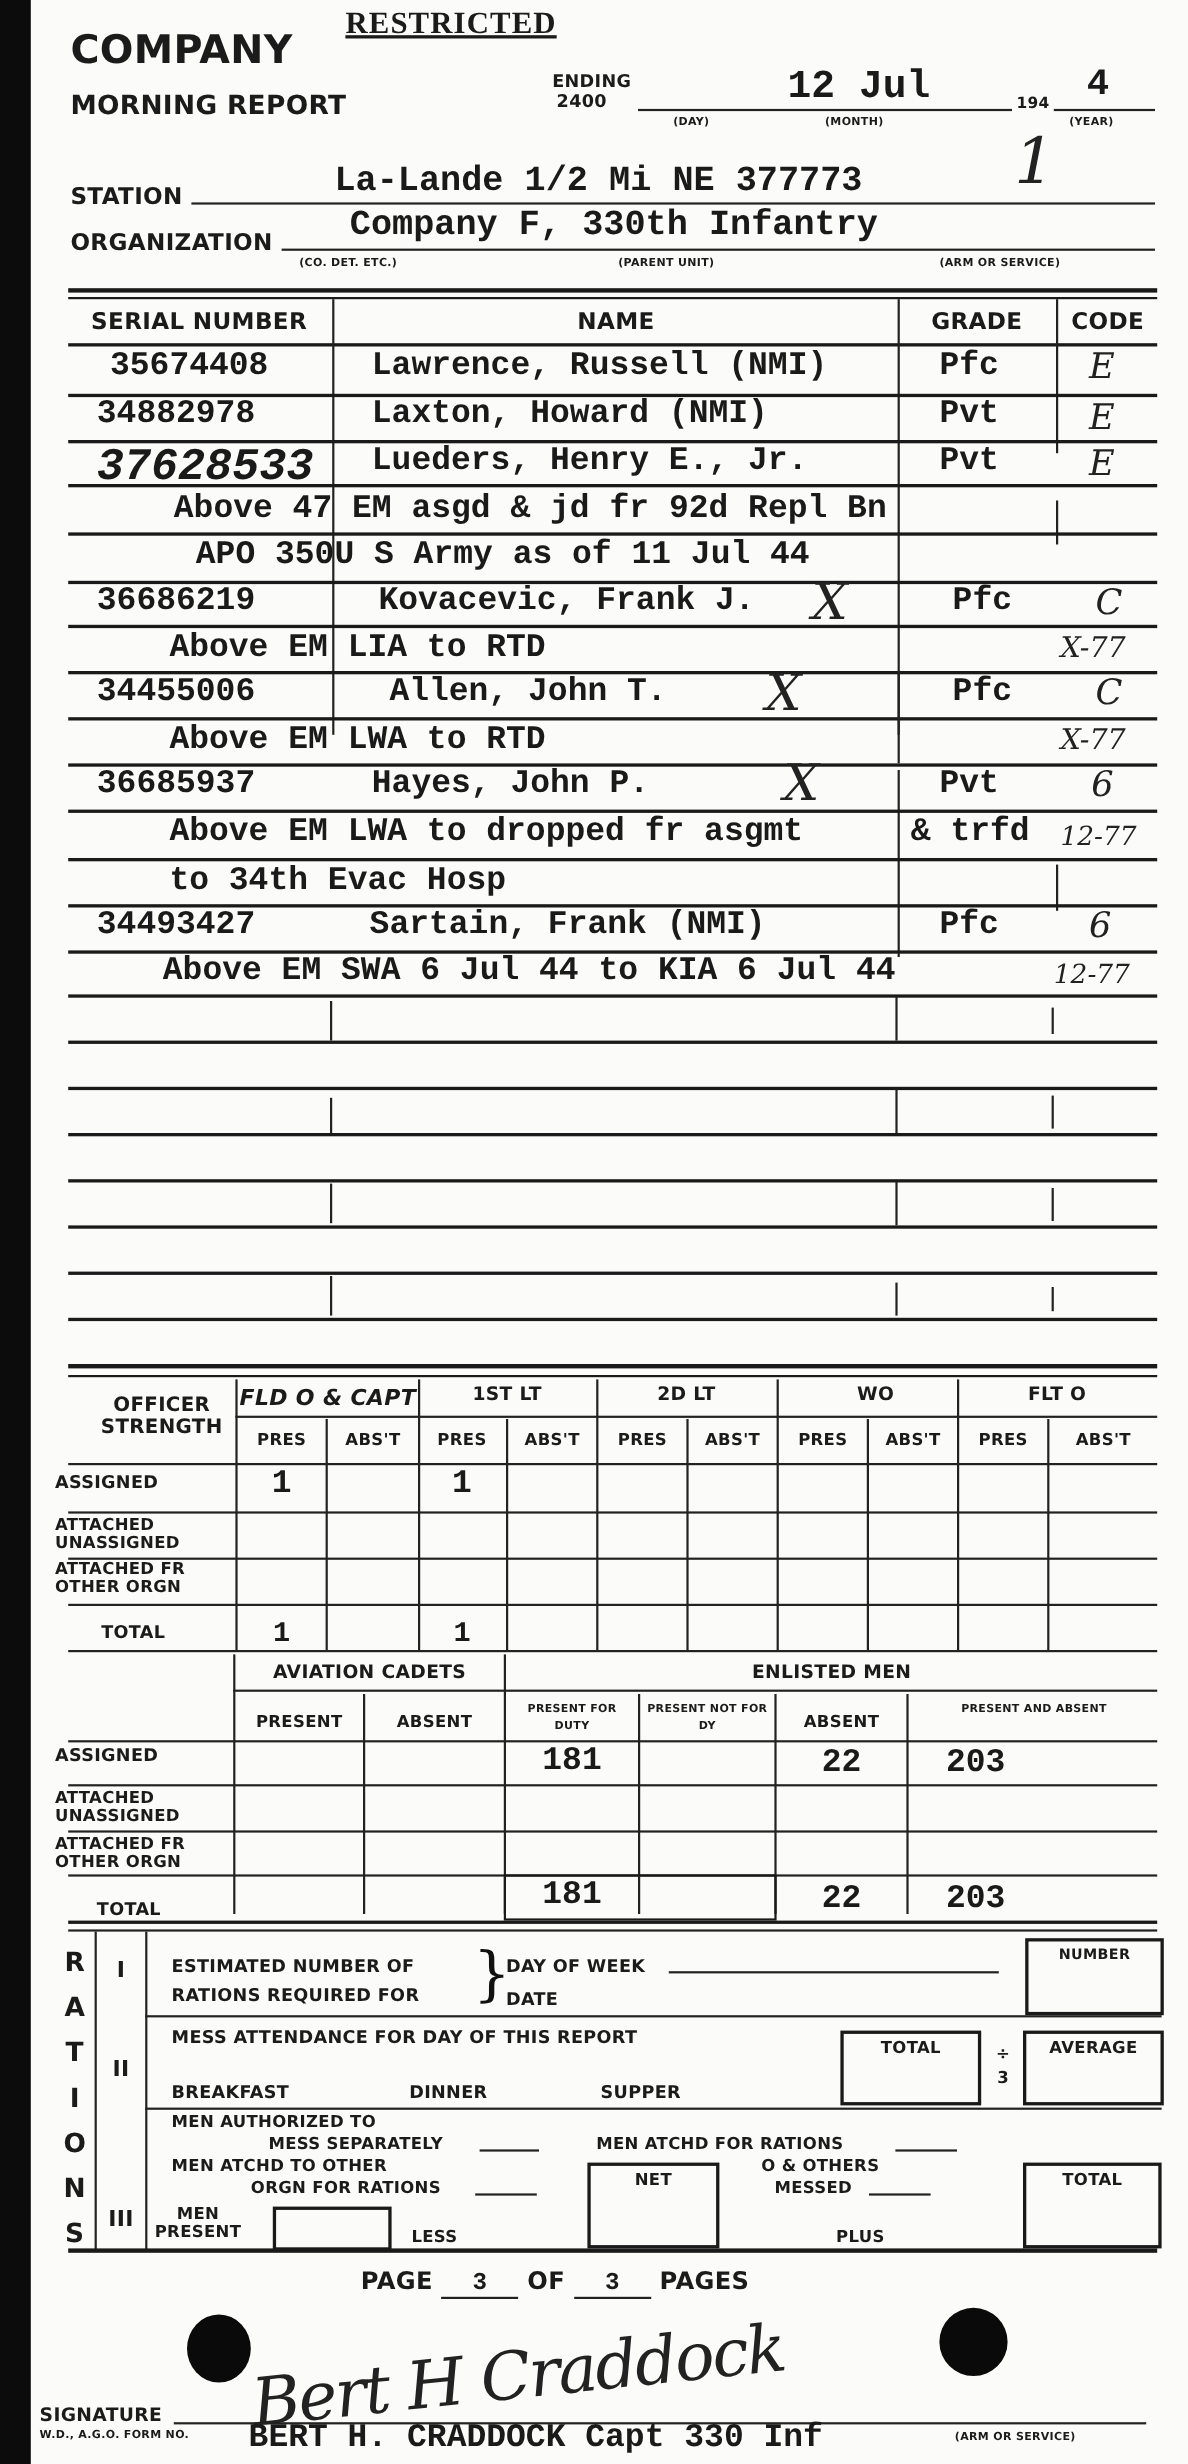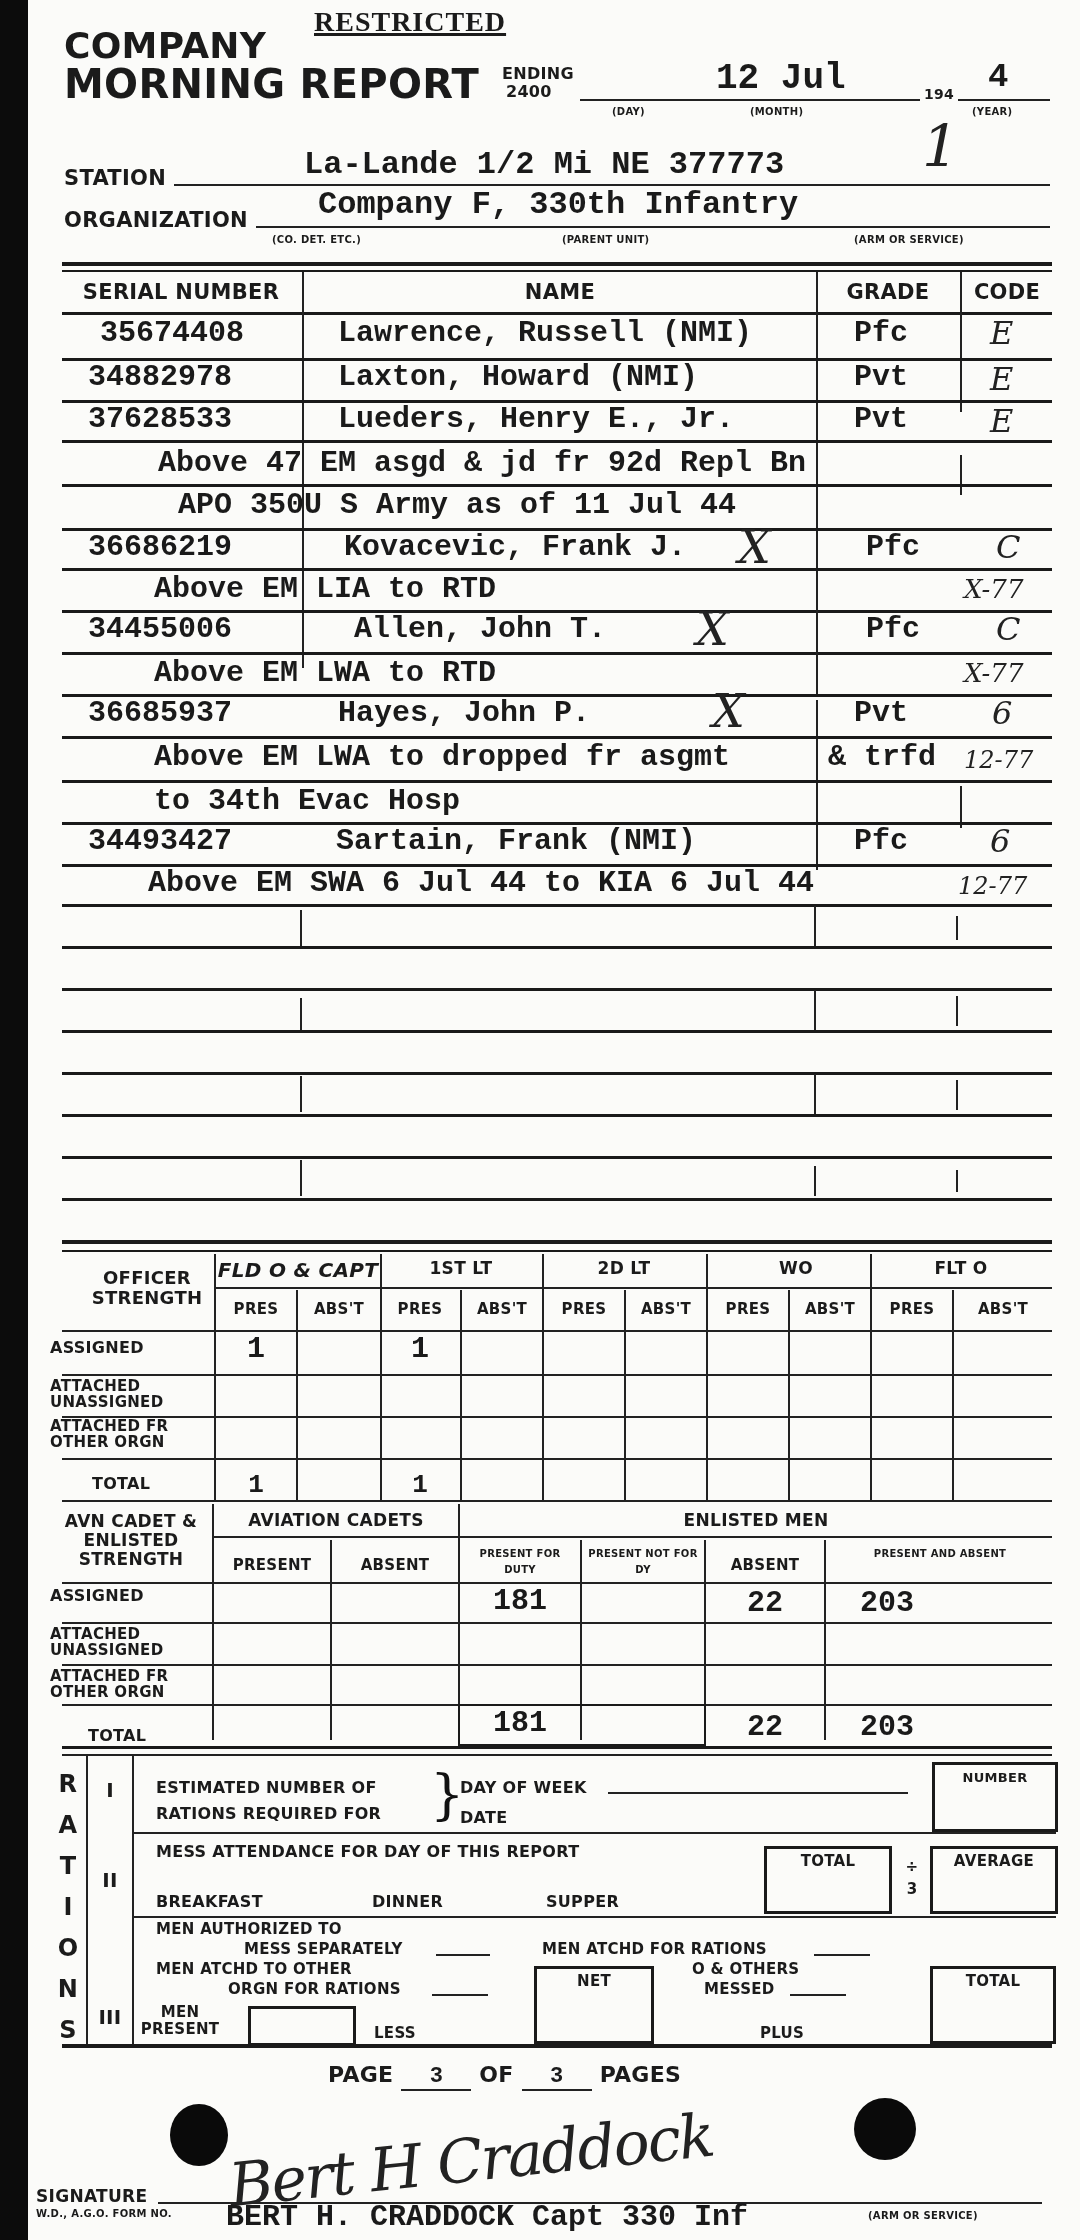--- a/index.html
+++ b/index.html
@@ -16,21 +16,21 @@
   .center { text-align:center; }
   .dot { position:absolute; border-radius:50%; background:#0a0a0a; }
 </style>
 </head>
 <body>
 
 <div class="page">
 
   <div class="abs lbl" style="left:286px;top:6px;font-size:28px;font-family:'Liberation Serif',serif;letter-spacing:1px;text-decoration:underline;text-decoration-thickness:3px;">RESTRICTED</div>
   <div class="abs lbl" style="left:36px;top:28px;font-size:36px;line-height:36px;">COMPANY</div>
-  <div class="abs lbl" style="left:36px;top:66px;font-size:40px;line-height:36px;text-align:right;">MORNING REPORT</div>
+  <div class="abs lbl" style="left:36px;top:78px;font-size:24px;line-height:36px;text-align:right;">MORNING REPORT</div>
   <div class="abs lbl" style="left:474px;top:66px;font-size:16px;line-height:16px;">ENDING</div>
   <div class="abs lbl" style="left:478px;top:84px;font-size:16px;line-height:16px;">2400</div>
   <div class="hthin" style="left:552px;top:99px;width:340px;"></div>
   <div class="abs tw" style="left:688px;top:58px;font-size:36px;">12 Jul</div>
   <div class="abs lbl" style="left:896px;top:86px;font-size:14px;">194</div>
   <div class="hthin" style="left:930px;top:99px;width:92px;"></div>
   <div class="abs tw" style="left:960px;top:58px;font-size:34px;">4</div>
   <div class="abs lbl" style="left:584px;top:106px;font-size:10px;">(DAY)</div>
   <div class="abs lbl" style="left:722px;top:106px;font-size:10px;">(MONTH)</div>
   <div class="abs lbl" style="left:944px;top:106px;font-size:10px;">(YEAR)</div>
@@ -66,21 +66,21 @@
   <div class="abs tw" style="left:826px;top:316px;font-size:30px;">Pfc</div>
   <div class="abs hw" style="left:962px;top:314px;font-size:32px;">E</div>
   <div class="hline" style="left:34px;top:358px;width:990px;"></div>
 
   <div class="abs tw" style="left:60px;top:360px;font-size:30px;">34882978</div>
   <div class="abs tw" style="left:310px;top:360px;font-size:30px;">Laxton, Howard (NMI)</div>
   <div class="abs tw" style="left:826px;top:360px;font-size:30px;">Pvt</div>
   <div class="abs hw" style="left:962px;top:360px;font-size:32px;">E</div>
   <div class="hline" style="left:34px;top:400px;width:990px;"></div>
 
-  <div class="abs tw" style="left:60px;top:402px;font-size:30px;">37628533</div>
+  <div class="abs tw" style="left:60px;top:402px;font-size:41px;font-style:italic;">37628533</div>
   <div class="abs tw" style="left:310px;top:402px;font-size:30px;">Lueders, Henry E., Jr.</div>
   <div class="abs tw" style="left:826px;top:402px;font-size:30px;">Pvt</div>
   <div class="abs hw" style="left:962px;top:402px;font-size:32px;">E</div>
   <div class="hline" style="left:34px;top:440px;width:990px;"></div>
 
   <div class="abs tw" style="left:130px;top:446px;font-size:30px;">Above 47 EM asgd &amp; jd fr 92d Repl Bn</div>
   <div class="hline" style="left:34px;top:484px;width:990px;"></div>
 
   <div class="abs tw" style="left:150px;top:488px;font-size:30px;">APO 350</div>
   <div class="abs tw" style="left:276px;top:488px;font-size:30px;">U S Army as of 11 Jul 44</div>
@@ -193,21 +193,20 @@
   <div class="hthin" style="left:34px;top:1374px;width:990px;"></div>
   <div class="abs lbl" style="left:22px;top:1378px;width:150px;font-size:15px;line-height:16px;">ATTACHED UNASSIGNED</div>
   <div class="hthin" style="left:34px;top:1416px;width:990px;"></div>
   <div class="abs lbl" style="left:22px;top:1418px;width:150px;font-size:15px;line-height:16px;">ATTACHED FR OTHER ORGN</div>
   <div class="hthin" style="left:34px;top:1458px;width:990px;"></div>
   <div class="abs lbl" style="left:64px;top:1474px;font-size:16px;">TOTAL</div>
   <div class="abs tw center" style="left:188px;top:1470px;width:80px;font-size:26px;">1</div>
   <div class="abs tw center" style="left:352px;top:1470px;width:80px;font-size:26px;">1</div>
   <div class="hthin" style="left:34px;top:1500px;width:990px;"></div>
 
-  <div class="abs lbl center" style="left:18px;top:1512px;width:170px;font-size:17px;line-height:19px;">AVN CADET &amp; ENLISTED STRENGTH</div>
   <div class="vline" style="left:184px;top:1504px;height:236px;"></div>
   <div class="vline" style="left:302px;top:1540px;height:200px;"></div>
   <div class="vline" style="left:430px;top:1504px;height:236px;"></div>
   <div class="vline" style="left:552px;top:1540px;height:200px;"></div>
   <div class="vline" style="left:676px;top:1540px;height:200px;"></div>
   <div class="vline" style="left:796px;top:1540px;height:200px;"></div>
   <div class="abs lbl center" style="left:186px;top:1510px;width:244px;font-size:17px;">AVIATION CADETS</div>
   <div class="abs lbl center" style="left:432px;top:1510px;width:592px;font-size:17px;">ENLISTED MEN</div>
   <div class="hthin" style="left:184px;top:1536px;width:840px;"></div>
   <div class="abs lbl center" style="left:186px;top:1556px;width:116px;font-size:15px;">PRESENT</div>

